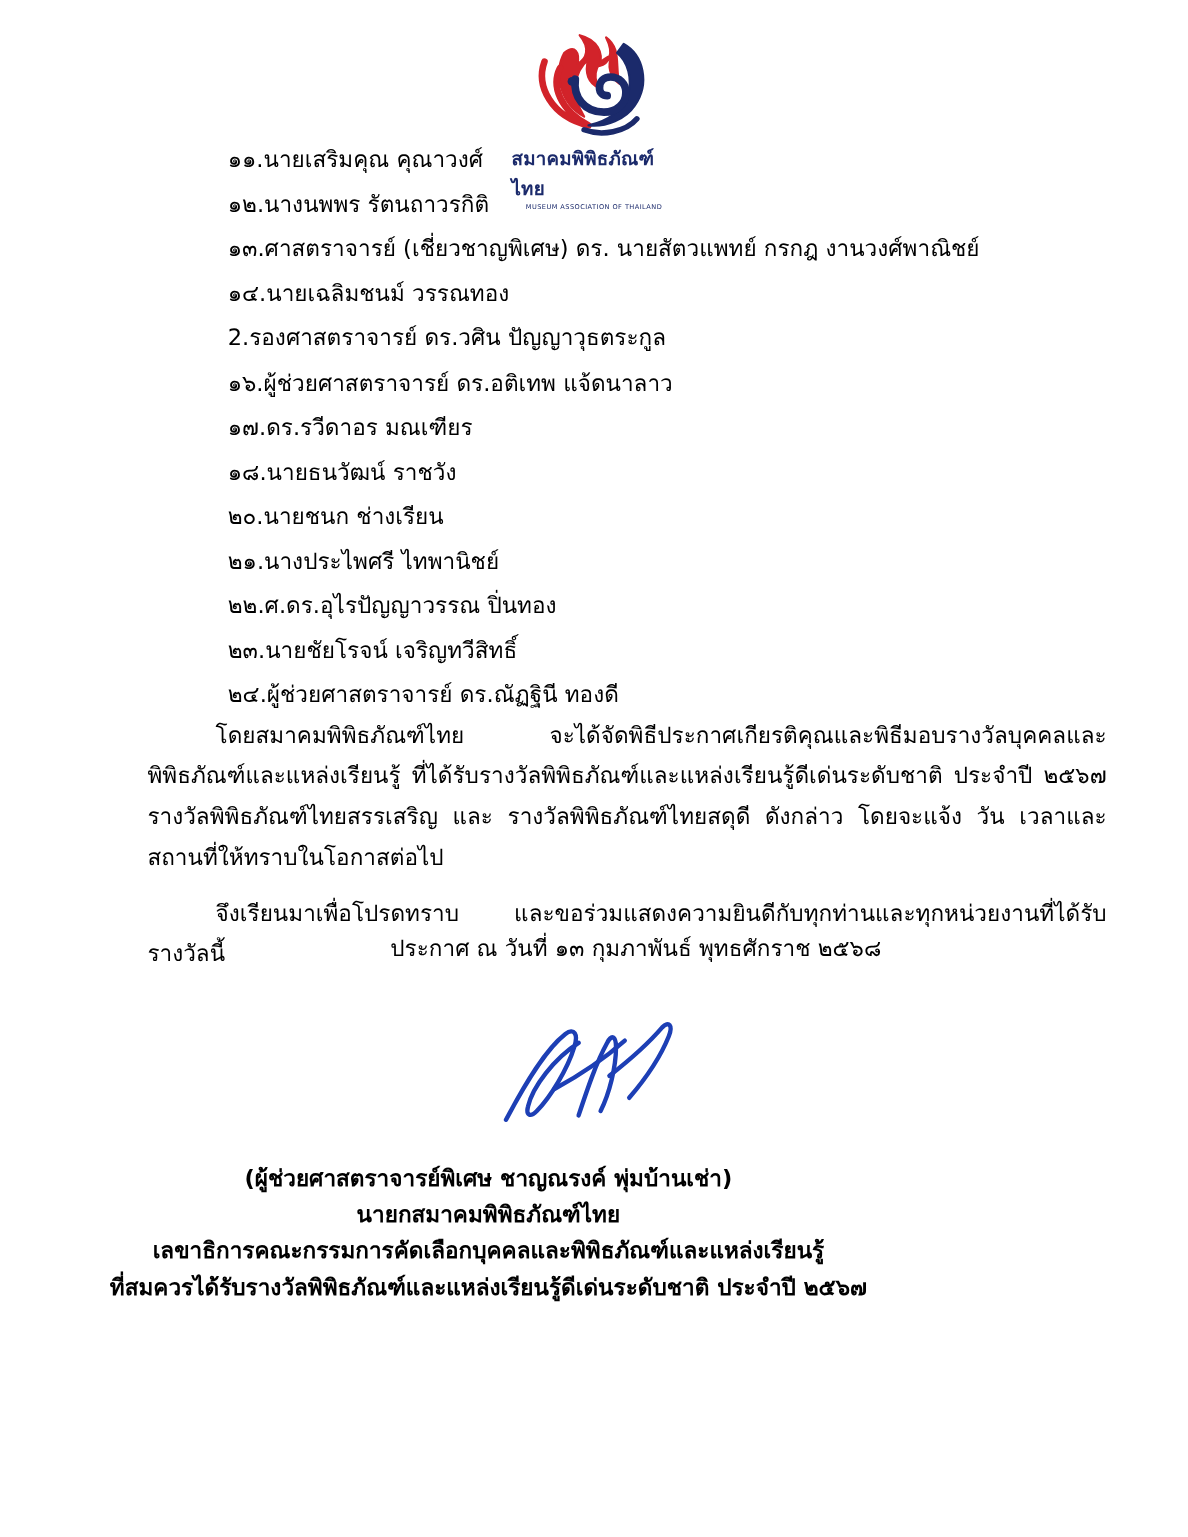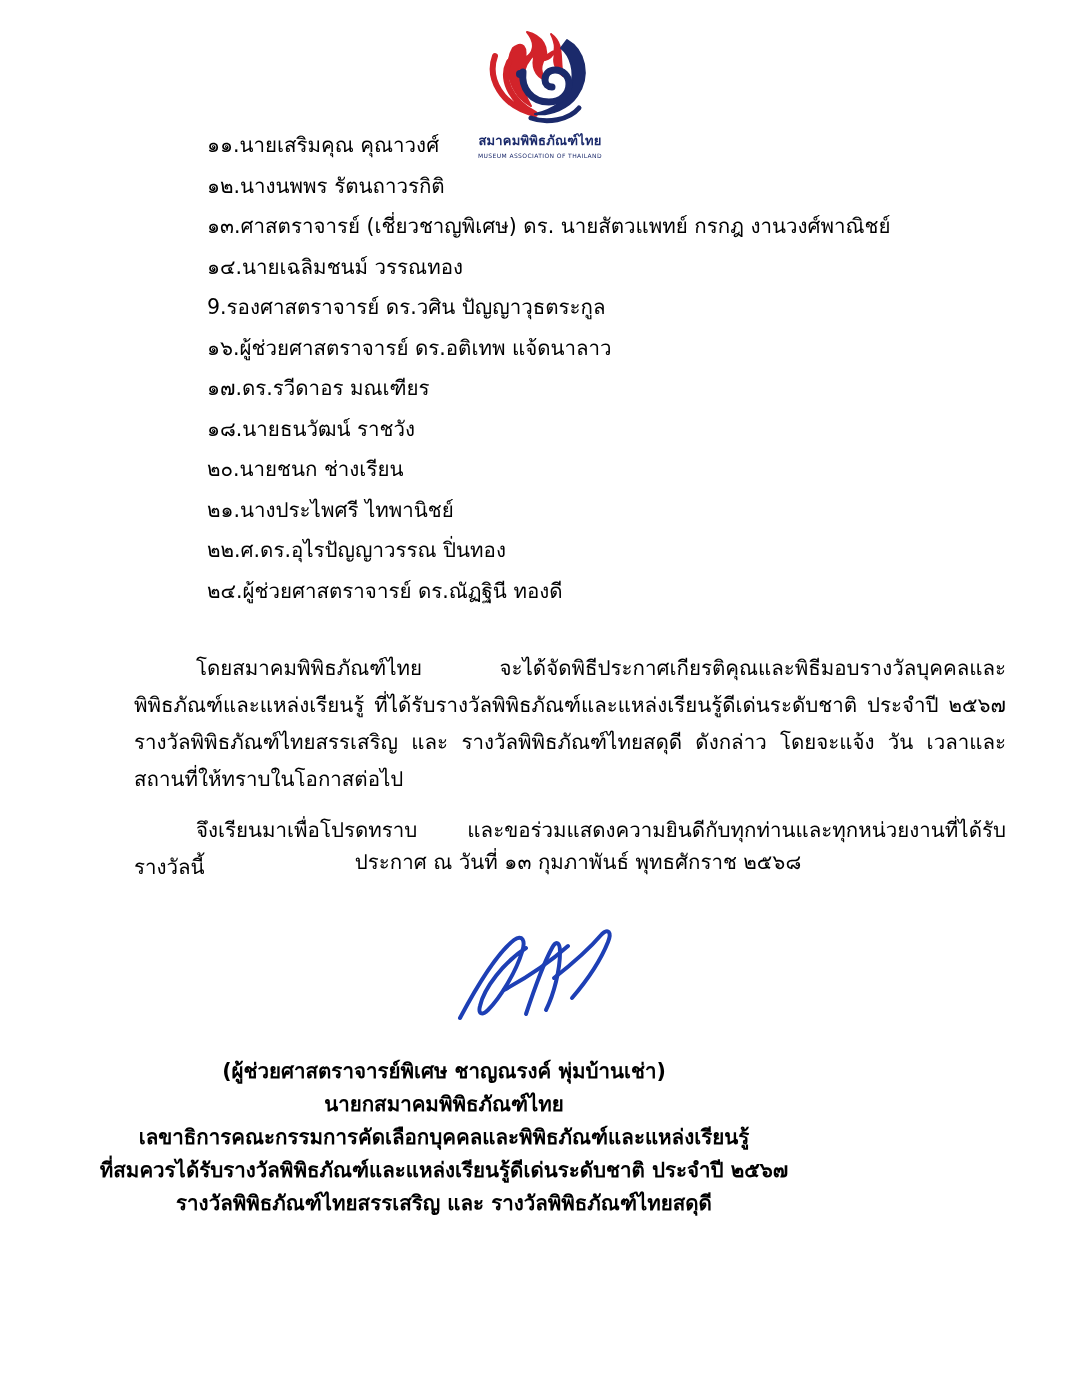--- a/index.html
+++ b/index.html
@@ -33,22 +33,22 @@
     display: flex;
     justify-content: center;
   }
   .logo {
     width: 150px;
     height: 152px;
     position: relative;
   }
   .logo svg { display: block; }
   .logo-caption-th {
-    text-align: center;
-    font-size: 13px;
+    text-align: left;
+    font-size: 17px;
     color: #1b2a6b;
     font-weight: bold;
     margin-top: -4px;
     letter-spacing: 0.2px;
   }
   .logo-caption-en {
     text-align: center;
     font-size: 6px;
     color: #1b2a6b;
     letter-spacing: 0.4px;
@@ -147,27 +147,28 @@
       <div class="logo-caption-th">สมาคมพิพิธภัณฑ์ไทย</div>
       <div class="logo-caption-en">MUSEUM ASSOCIATION OF THAILAND</div>
     </div>
   </div>
 
   <div class="name-list">
     <div class="name-item">๑๑.นายเสริมคุณ คุณาวงศ์</div>
     <div class="name-item">๑๒.นางนพพร  รัตนถาวรกิติ</div>
     <div class="name-item">๑๓.ศาสตราจารย์ (เชี่ยวชาญพิเศษ) ดร. นายสัตวแพทย์ กรกฎ งานวงศ์พาณิชย์</div>
     <div class="name-item">๑๔.นายเฉลิมชนม์ วรรณทอง</div>
-    <div class="name-item">9.รองศาสตราจารย์ ดร.วศิน ปัญญาวุธตระกูล</div>
+    <div class="name-item">2.รองศาสตราจารย์ ดร.วศิน ปัญญาวุธตระกูล</div>
     <div class="name-item">๑๖.ผู้ช่วยศาสตราจารย์ ดร.อติเทพ แจ้ดนาลาว</div>
     <div class="name-item">๑๗.ดร.รวีดาอร มณเฑียร</div>
     <div class="name-item">๑๘.นายธนวัฒน์ ราชวัง</div>
     <div class="name-item">๒๐.นายชนก ช่างเรียน</div>
     <div class="name-item">๒๑.นางประไพศรี  ไทพานิชย์</div>
     <div class="name-item">๒๒.ศ.ดร.อุไรปัญญาวรรณ  ปิ่นทอง</div>
+    <div class="name-item">๒๓.นายชัยโรจน์ เจริญทวีสิทธิ์</div>
     <div class="name-item">๒๔.ผู้ช่วยศาสตราจารย์ ดร.ณัฏฐินี ทองดี</div>
   </div>
 
   <div class="body-block">
     <p class="para indent">โดยสมาคมพิพิธภัณฑ์ไทย จะได้จัดพิธีประกาศเกียรติคุณและพิธีมอบรางวัลบุคคลและพิพิธภัณฑ์และแหล่งเรียนรู้ ที่ได้รับรางวัลพิพิธภัณฑ์และแหล่งเรียนรู้ดีเด่นระดับชาติ ประจำปี ๒๕๖๗ รางวัลพิพิธภัณฑ์ไทยสรรเสริญ และ รางวัลพิพิธภัณฑ์ไทยสดุดี ดังกล่าว โดยจะแจ้ง วัน เวลาและสถานที่ให้ทราบในโอกาสต่อไป</p>
     <div class="para-gap"></div>
     <p class="para indent">จึงเรียนมาเพื่อโปรดทราบ และขอร่วมแสดงความยินดีกับทุกท่านและทุกหน่วยงานที่ได้รับรางวัลนี้</p>
   </div>
 
   <div class="date-line">ประกาศ ณ วันที่ ๑๓ กุมภาพันธ์ พุทธศักราช ๒๕๖๘</div>
@@ -181,16 +182,15 @@
         <path d="M124 60 C142 46 160 30 172 16 C178 10 182 14 178 24 C170 44 154 66 142 80"></path>
       </g>
     </svg>
   </div>
 
   <div class="sign-block">
     <div class="sign-line">(ผู้ช่วยศาสตราจารย์พิเศษ ชาญณรงค์ พุ่มบ้านเช่า)</div>
     <div class="sign-line">นายกสมาคมพิพิธภัณฑ์ไทย</div>
     <div class="sign-line">เลขาธิการคณะกรรมการคัดเลือกบุคคลและพิพิธภัณฑ์และแหล่งเรียนรู้</div>
     <div class="sign-line">ที่สมควรได้รับรางวัลพิพิธภัณฑ์และแหล่งเรียนรู้ดีเด่นระดับชาติ ประจำปี ๒๕๖๗</div>
-    <div class="sign-line">รางวัลพิพิธภัณฑ์ไทยสรรเสริญ และ รางวัลพิพิธภัณฑ์ไทยสดุดี</div>
   </div>
 
 </div>
 
 </body></html>

